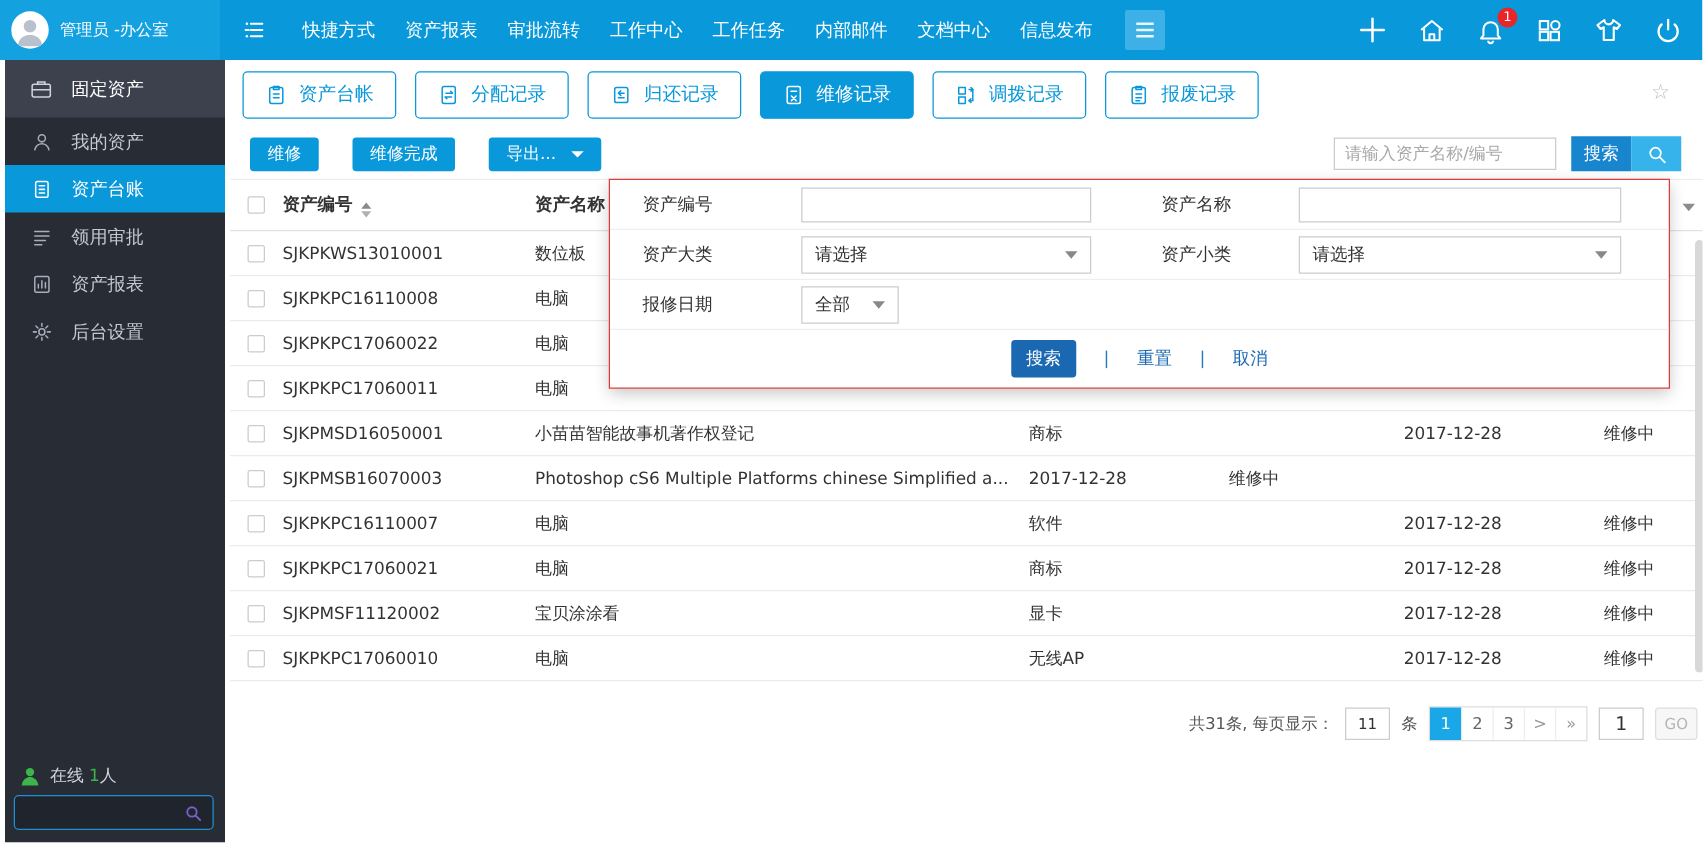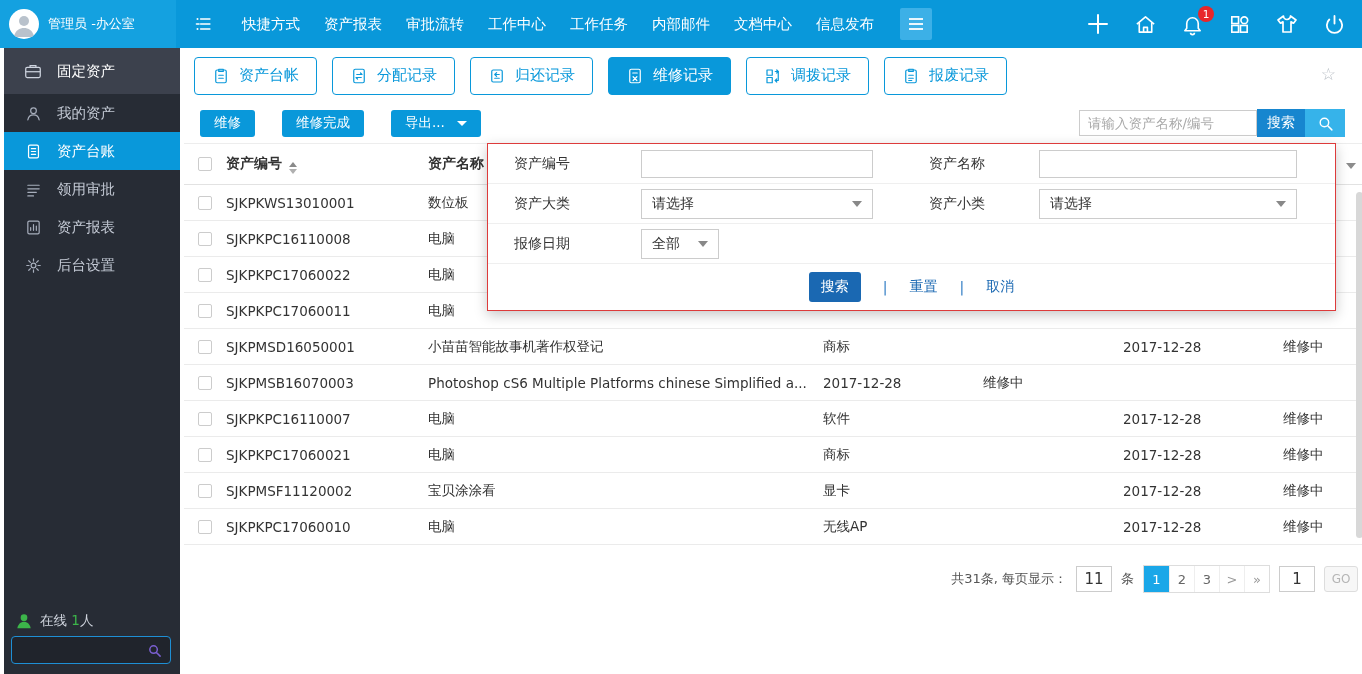--- a/index.html
+++ b/index.html
@@ -58,21 +58,21 @@
     font-size:17px; cursor:pointer; line-height:1; }
 
   .toolbar { height:40px; display:flex; align-items:center; padding:0 25px 0 16px; }
   .tb-btn { height:27px; background:#0998da; color:#fff; border:none; border-radius:3px;
     font-size:13.5px; padding:0 14px; margin-right:27px; display:flex; align-items:center;
     gap:12px; cursor:pointer; font-family:inherit; }
   .caret-w { width:0; height:0; border-left:5px solid transparent;
     border-right:5px solid transparent; border-top:5px solid #fff; }
   .search-group { margin-left:auto; display:flex; align-items:center; }
   .search-input { width:178px; height:26px; border:1px solid #ccc; font-size:13.5px;
-    padding:0 8px; outline:none; color:#b91c1c; font-family:inherit; }
+    padding:0 8px; outline:none; color:#b91c1c; margin-right:12px; font-family:inherit; }
   .search-input::placeholder { color:#a9a9a9; }
   .search-btn { display:flex; cursor:pointer; }
   .search-btn .txt { width:48px; height:28px; background:#1786cf; color:#fff;
     font-size:14px; display:flex; align-items:center; justify-content:center; }
   .search-btn .ico { width:40px; height:28px; background:#36b3ea; display:flex;
     align-items:center; justify-content:center; }
 
   .table-header { height:42px; display:flex; align-items:center; border-top:1px solid #ededed;
     border-bottom:1px solid #e2e2e2; font-weight:bold; font-size:14px; color:#333;
     position:relative; }
@@ -94,21 +94,21 @@
     border-right:4px solid transparent; border-top:5px solid #b0b0b0; }
   .col-filter-caret { position:absolute; right:14px; top:19px; width:0; height:0;
     border-left:5px solid transparent; border-right:5px solid transparent;
     border-top:6px solid #8c8c8c; cursor:pointer; }
   .vscroll { position:absolute; right:7px; top:144px; width:7px; height:346px;
     background:#d8d8d8; border-radius:4px; cursor:pointer; }
 
   .pagination { display:flex; align-items:center; justify-content:flex-end;
     margin:20px 12px 0 0; gap:9px; font-size:13px; color:#555; }
   .size-box { width:36px; height:26px; border:1px solid #ccc; display:flex;
-    align-items:center; justify-content:center; font-size:15px; color:#333;
+    align-items:center; justify-content:center; font-size:12px; color:#333;
     background:#fff; cursor:text; }
   .pages { display:flex; border:1px solid #ddd; background:#fff; }
   .page { min-width:25px; height:26px; display:flex; align-items:center;
     justify-content:center; color:#666; border-left:1px solid #eee; font-size:13px;
     cursor:pointer; padding:0 4px; }
   .page:first-child { border-left:none; }
   .page.active { background:#1aa7e8; color:#fff; }
   .page.nav { color:#999; }
   .goto-box { width:36px; height:26px; border:1px solid #ccc; display:flex;
     align-items:center; justify-content:center; font-size:15px; color:#333;

